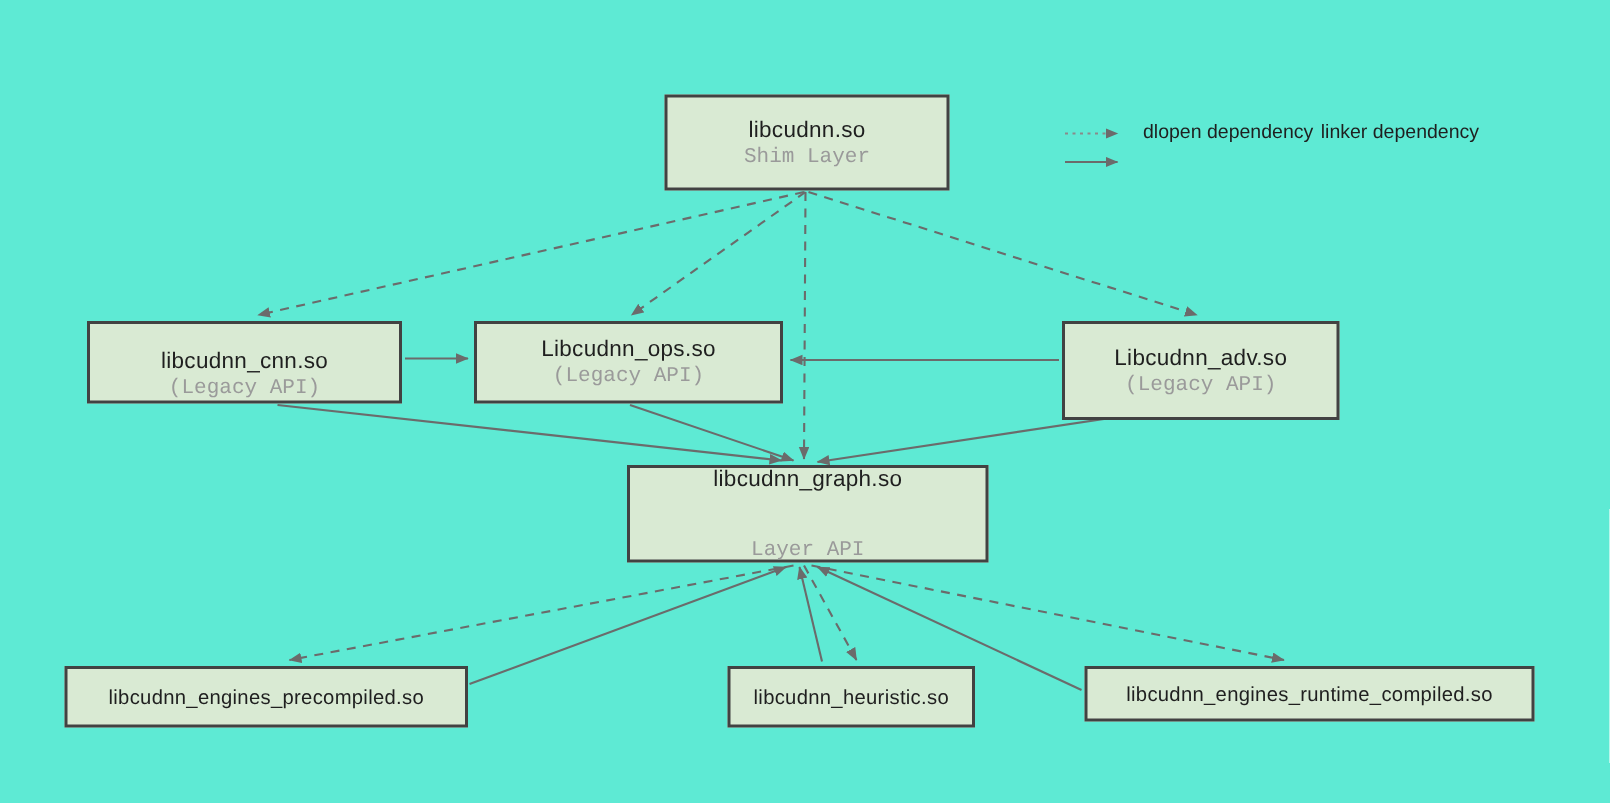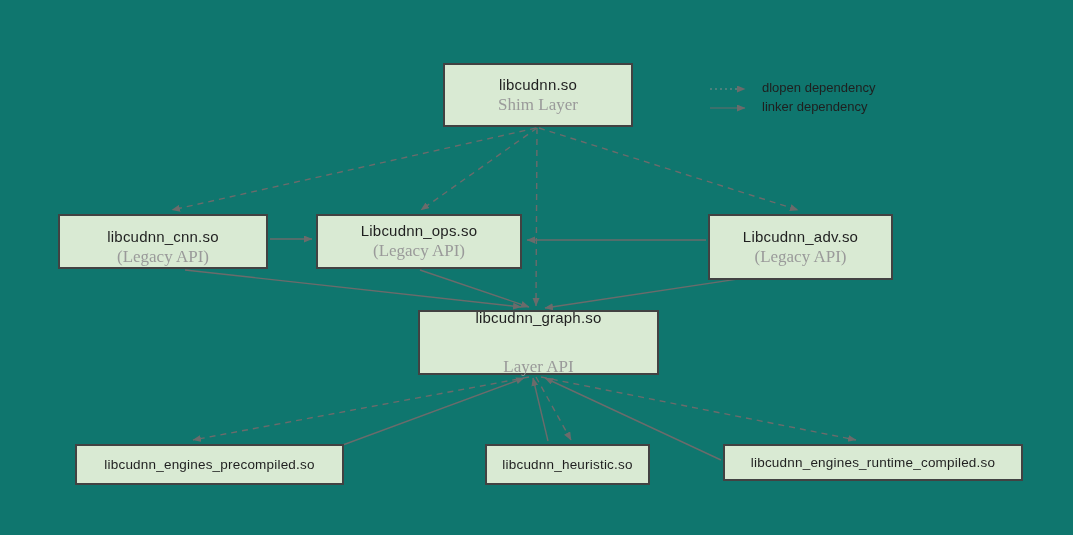--- a/index.html
+++ b/index.html
@@ -1,48 +1,48 @@
 <!DOCTYPE html>
 <html><head>
 <meta charset="utf-8">
 <style>
   html,body { margin:0; padding:0; background:#ffffff; }
   .canvas {
-    position:relative; width:1073px; height:535px; background:#0f766e;
+    position:relative; width:1073px; height:535px; background:#5eead4;
     font-family:"Liberation Sans", sans-serif; overflow:hidden;
   }
   svg.edges { position:absolute; left:0; top:0; width:1073px; height:535px; }
   line.edge { stroke:#6b6b6b; stroke-width:1.4; fill:none; }
   line.dlopen { stroke-dasharray:6 5; }
   line.legend-dlopen { stroke:#8a8a8a; stroke-width:1.2; stroke-dasharray:2 3; }
   line.legend-linker { stroke:#6b6b6b; stroke-width:1.2; }
   .node {
     position:absolute; box-sizing:border-box;
     background:#d9ead3; border:2px solid #424242;
     display:flex; flex-direction:column; align-items:center; justify-content:center;
     gap:2px; text-align:center;
   }
   .node .title { font-size:15px; color:#1f1f1f; letter-spacing:0.2px; }
   .node.small .title { font-size:13.5px; }
   .node .subtitle {
-    font-family:Liberation Serif, serif;
-    font-size:17px; color:#9a9a9a;
+    font-family:Liberation Mono, monospace;
+    font-size:14px; color:#9a9a9a;
   }
   .legend {
     position:absolute; left:762px; top:81px;
-    display:flex; flex-direction:column; gap:5px;
+    display:flex; gap:5px;
   }
   .legend .row { font-size:13px; color:#1f1f1f; line-height:14px; height:14px; }
   
   #node-shim  { left:443px; top:63px;  width:190px; height:64px; }
   #node-cnn   { left:58px;  top:214px; width:210px; height:55px;justify-content:flex-end; }
   #node-ops   { left:316px; top:214px; width:206px; height:55px; }
   #node-adv   { left:708px; top:214px; width:185px; height:66px;align-items:center; }
   #node-graph { left:418px; top:310px; width:241px; height:65px;gap:31px; }
-  #node-pre   { left:43px;  top:444px; width:269px; height:41px;margin-left:32px; }
+  #node-pre   { left:43px;  top:444px; width:269px; height:41px; }
   #node-heu   { left:485px; top:444px; width:165px; height:41px;justify-content:center; }
   #node-run   { left:723px; top:444px; width:300px; height:37px; }
 </style>
 </head>
 <body>
 
 <div class="canvas">
 
   <svg class="edges">
     <defs>

